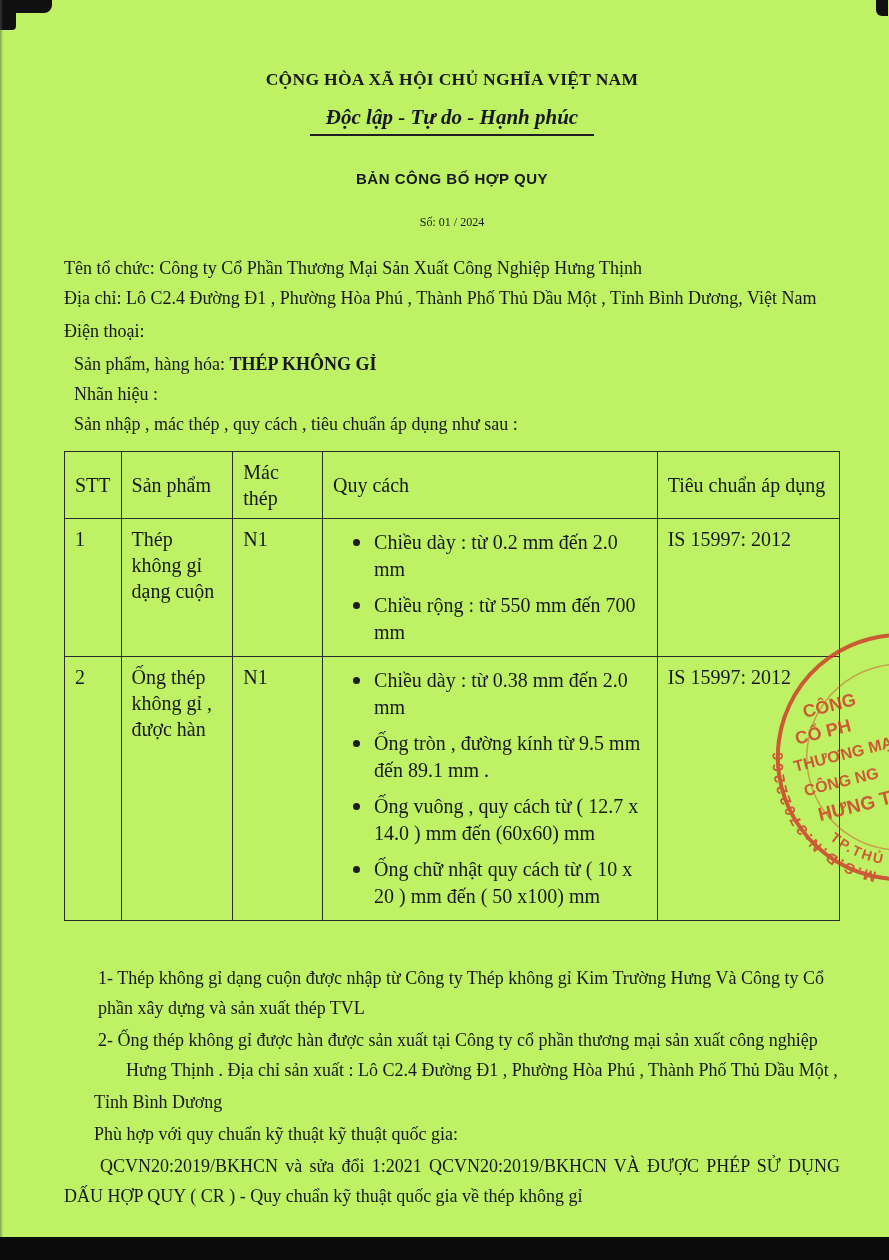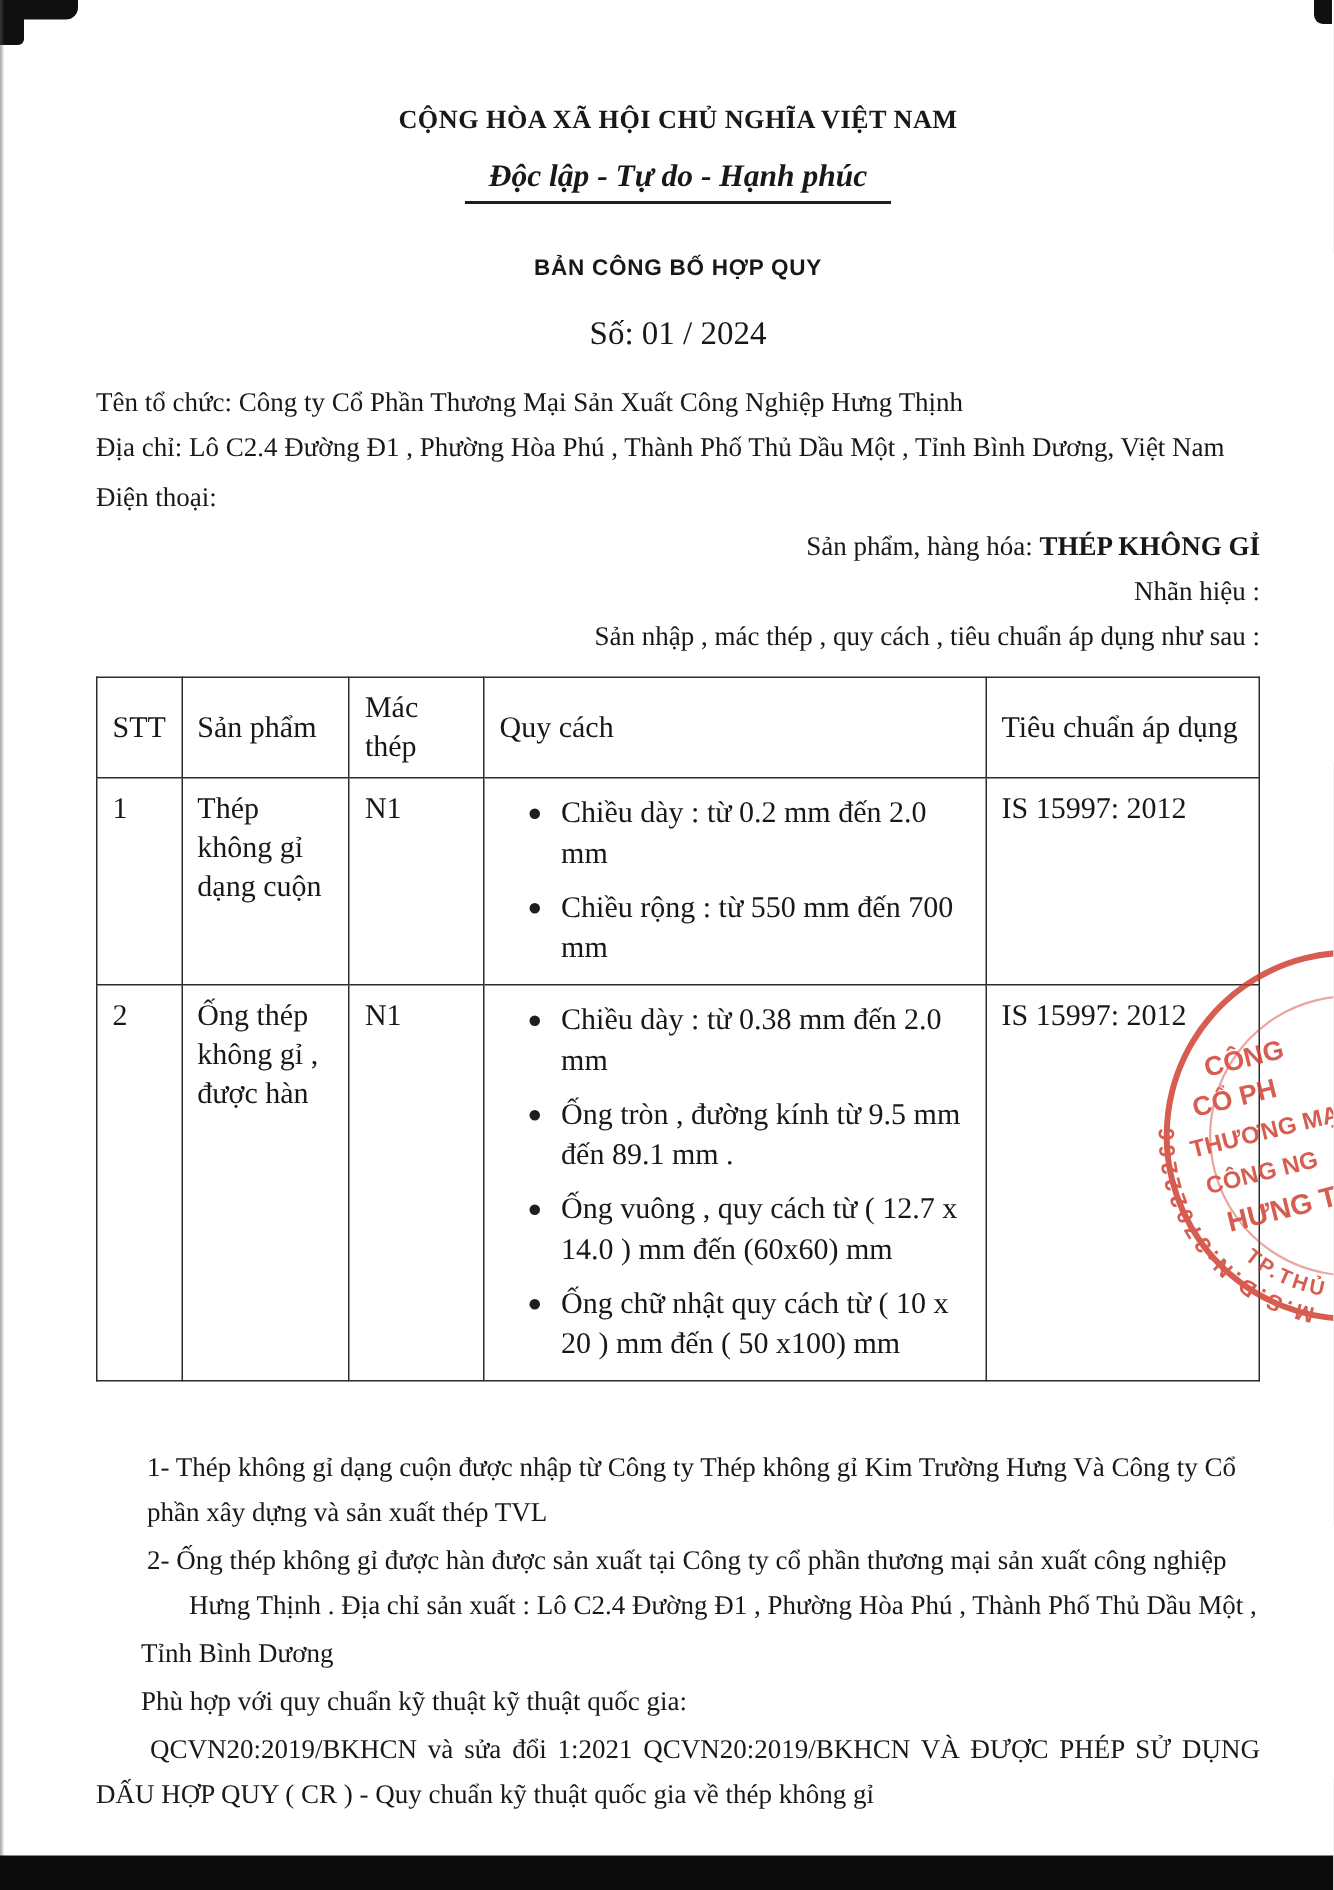--- a/index.html
+++ b/index.html
@@ -2,21 +2,21 @@
 <html><head>
 <meta charset="utf-8">
 <style>
   * { margin:0; padding:0; box-sizing:border-box; }
   html,body { background:#e9e9e6; }
   body { width:889px; height:1260px; position:relative; }
 
   .paper {
     position:absolute; inset:0;
     width:889px; height:1260px;
-    background:#ffffff;
+    background:#bef264;
     overflow:hidden;
     font-family:"Liberation Serif", serif;
     color:#17171c;
   }
 
   
   .mark-tl1 { position:absolute; left:0; top:0; width:52px; height:13px; background:#101010; border-radius:0 0 8px 0; }
   .mark-tl2 { position:absolute; left:0; top:0; width:16px; height:30px; background:#101010; border-radius:0 0 4px 0; }
   .mark-tr  { position:absolute; right:1px; top:0; width:12px; height:16px; background:#101010; border-radius:0 0 0 6px; }
   .edge-left { position:absolute; left:0; top:0; bottom:0; width:3px;
@@ -28,26 +28,26 @@
     font-size:18px; line-height:30px;
   }
 
   .h1 { text-align:center; font-weight:bold; font-size:17.5px; letter-spacing:.3px; }
   .h2wrap { text-align:center; margin-top:8px; }
   .h2 { display:inline-block; font-weight:bold; font-size:21px;
         padding:0 16px 2px 16px; border-bottom:2.5px solid #1d1d22;font-style:italic; }
 
   .title { text-align:center; margin-top:28px; font-family:"Liberation Sans", sans-serif;
            font-weight:bold; font-size:15px; letter-spacing:.5px; }
-  .docnum { text-align:center; margin-top:13px; font-size:22px; }
+  .docnum { text-align:center; margin-top:13px; font-size:12px; }
 
   .para { margin-top:0; }
   .mt16 { margin-top:16px; }
   .mt3  { margin-top:3px; }
-  .indent10 { padding-left:10px;text-align:right; }
+  .indent10 { padding-left:10px; }
   .bold { font-weight:bold; }
 
   table.spec-table { border-collapse:collapse; width:776px; margin-top:12px; font-size:20px; }
   .spec-table th, .spec-table td {
     border:1.5px solid #2c2c30; vertical-align:top; text-align:left;
     font-weight:normal; padding:7px 10px; line-height:26px;
   }
   .spec-table th { height:44px; vertical-align:middle; }
   .col-stt  { width:55px; }
   .col-sp   { width:112px; }

